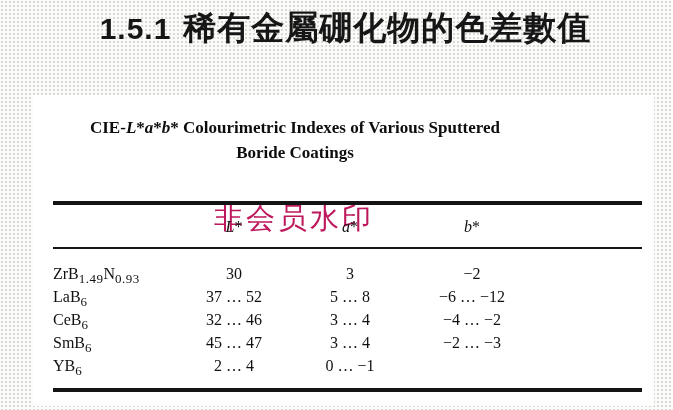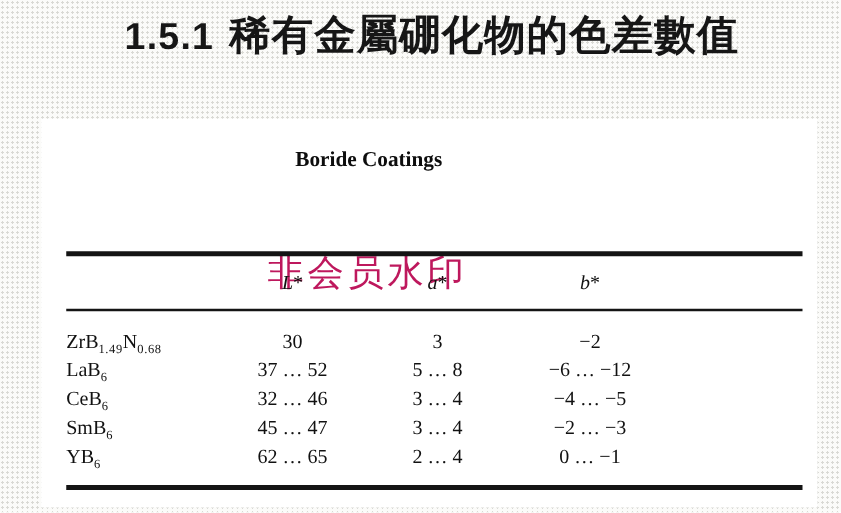--- a/index.html
+++ b/index.html
@@ -59,84 +59,84 @@
     font-size:16px;z-index:3;
   }
   .tbody{
     position:absolute;left:20px;top:167px;width:589px;z-index:3;
     font-size:16px;
   }
   .trow{height:23px;}
   .cell.center{text-align:center;}
   .cell.name{text-align:left;white-space:nowrap;}
   .sub{
-    font-size:10px;position:relative;top:4px;letter-spacing:0.5px;
+    font-size:13px;position:relative;top:4px;letter-spacing:0.5px;
   }
 </style>
 </head>
 <body>
 
 <div class="canvas">
 
   <div class="slide-title">
     <span class="num">1.5.1</span><span class="cjk">稀有金屬硼化物的色差數值</span>
   </div>
 
   <div class="panel">
 
     <div class="caption">
+      <div><span>CIE-</span><span class="it">L</span><span>*</span><span class="it">a</span><span>*</span><span class="it">b</span><span>* Colourimetric Indexes of Various Sputtered</span></div>
       <div>Boride Coatings</div>
     </div>
 
     <div class="watermark">非会员水印</div>
 
     <div class="rule rule-top"></div>
     <div class="rule rule-mid"></div>
     <div class="rule rule-bottom"></div>
 
     <div class="grid-row header-row">
       <div class="cell"></div>
     <div class="cell center"><span class="it">L</span>*</div>
         <div class="cell center"><span class="it">a</span>*</div>
         <div class="cell center"><span class="it">b</span>*</div>
         <div class="cell"></div>
       </div>
 
     <div class="tbody">
         <div class="grid-row trow">
-          <div class="cell name">ZrB<span class="sub">1.49</span>N<span class="sub">0.68</span></div>
+          <div class="cell name">ZrB<span class="sub">1.49</span>N<span class="sub">0.93</span></div>
           <div class="cell center">30</div>
           <div class="cell center">3</div>
           <div class="cell center">−2</div>
           <div class="cell"></div>
         </div>
         <div class="grid-row trow">
           <div class="cell name">LaB<span class="sub">6</span></div>
           <div class="cell center">37 … 52</div>
           <div class="cell center">5 … 8</div>
           <div class="cell center">−6 … −12</div>
           <div class="cell"></div>
         </div>
         <div class="grid-row trow">
           <div class="cell name">CeB<span class="sub">6</span></div>
           <div class="cell center">32 … 46</div>
           <div class="cell center">3 … 4</div>
-          <div class="cell center">−4 … −5</div>
+          <div class="cell center">−4 … −2</div>
           <div class="cell"></div>
         </div>
         <div class="grid-row trow">
           <div class="cell name">SmB<span class="sub">6</span></div>
           <div class="cell center">45 … 47</div>
           <div class="cell center">3 … 4</div>
           <div class="cell center">−2 … −3</div>
           <div class="cell"></div>
         </div>
         <div class="grid-row trow">
           <div class="cell name">YB<span class="sub">6</span></div>
-          <div class="cell center">62 … 65</div>
           <div class="cell center">2 … 4</div>
           <div class="cell center">0 … −1</div>
           <div class="cell"></div>
         </div>
       </div>
 
   </div>
 </div>
 
 </body></html>

